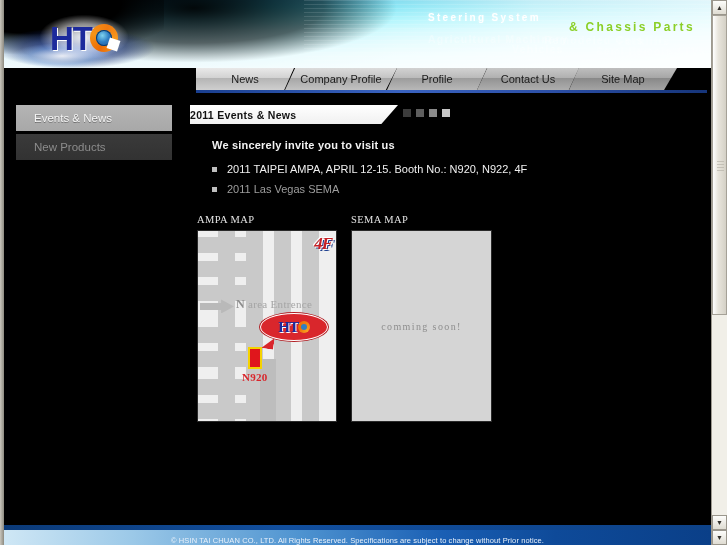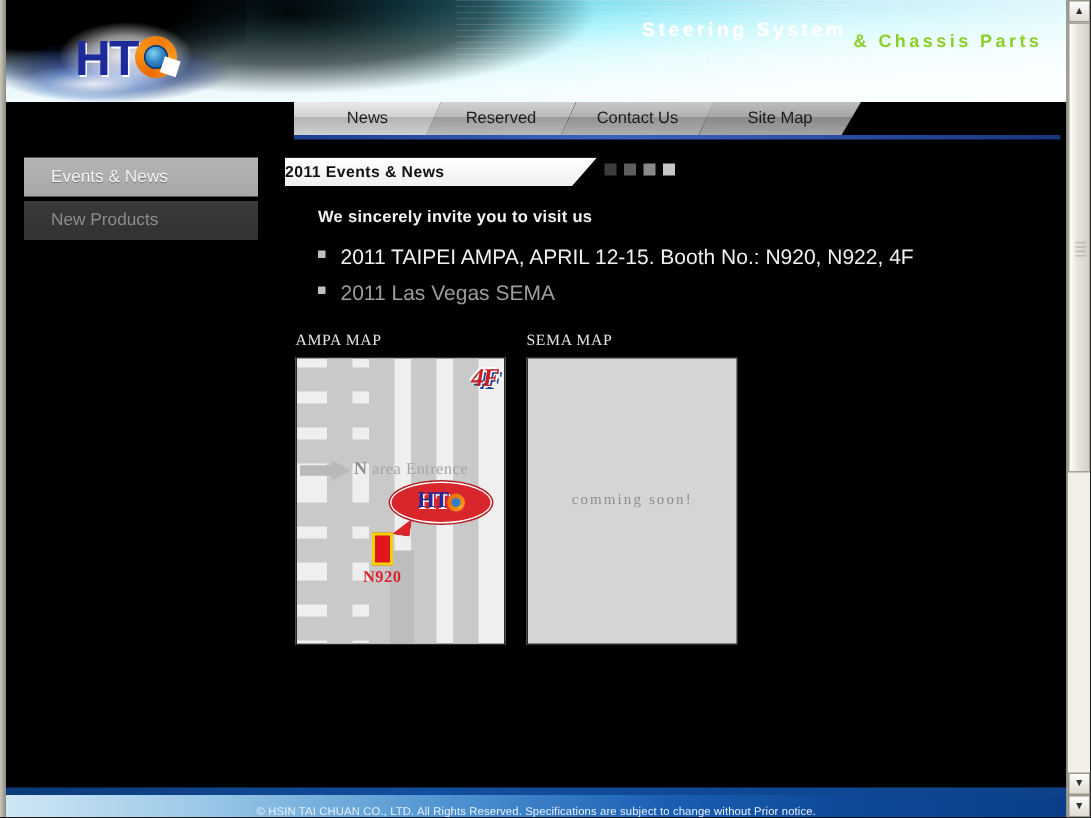--- a/index.html
+++ b/index.html
@@ -115,21 +115,21 @@
     background: radial-gradient(circle at 40% 35%, #7fd3ef 0%, #2f7fc4 45%, #1d4f8f 100%);
     box-shadow: inset 0 0 0 1px #0b3a6b;
   }
   .logo-o-notch {
     position:absolute; right:-1px; bottom:2px; width:11px; height:11px;
     background:#fff; transform: rotate(18deg);
   }
 
   .slogan1 {
     position:absolute; left:424px; top:12px;
-    font-size: 13px; font-weight: 700; letter-spacing: 2.3px;
+    font-size: 10px; font-weight: 700; letter-spacing: 2.3px;
     color: #ffffff; white-space:nowrap;
     text-shadow: 0 0 3px rgba(255,255,255,.4);
     z-index:3;
   }
   .slogan2 {
     position:absolute; left:565px; top:20px;
     font-size: 12px; font-weight: 700; letter-spacing: 2.3px;
     color: #84cc16; white-space:nowrap; opacity:.92;
     z-index:3;
   }
@@ -232,21 +232,21 @@
   .dot.d4{ background:#c6c6c6; }
 
   .invite {
     font-size: 11px; font-weight:700; color:#f2f2f2;
     margin: 0 0 12px 22px;
     letter-spacing:.2px;
   }
   .bullets { list-style:none; margin:0 0 18px 22px; padding:0; }
   .bullets li {
     position:relative; padding-left: 15px;
-    font-size: 14px; margin-bottom: 7px;
+    font-size: 11px; margin-bottom: 7px;
     line-height: 1.2;
   }
   .bullets li::before {
     content:""; position:absolute; left:0; top:4px;
     width:5px; height:5px; background:#bfbfbf;
   }
   .bullets li.b1 { color:#f0f0f0; }
   .bullets li.b2 { color:#9d9d9d; }
 
   .maps { display:flex; margin-left: 7px; font-family: Liberation Serif, serif; }
@@ -379,22 +379,25 @@
     <div class="faded f3">Remodeled Cars</div>
     <div class="faded f4">Forklifts</div>
     <div class="faded f5">Semi Remote ATVs</div>
   </div>
 
   <div class="navwrap">
     <div class="nav">
       <div class="nav-item n1">
         <span class="nav-label">News</span>
       </div>
+      <div class="nav-item n2">
+        <span class="nav-label">Company Profile</span>
+      </div>
       <div class="nav-item n3">
-        <span class="nav-label">Reserved</span>
+        <span class="nav-label">Profile</span>
       </div>
       <div class="nav-item n4">
         <span class="nav-label">Contact Us</span>
       </div>
       <div class="nav-item n5">
         <span class="nav-label">Site Map</span>
       </div>
     </div>
   </div>
   <div class="nav-underline"></div>

